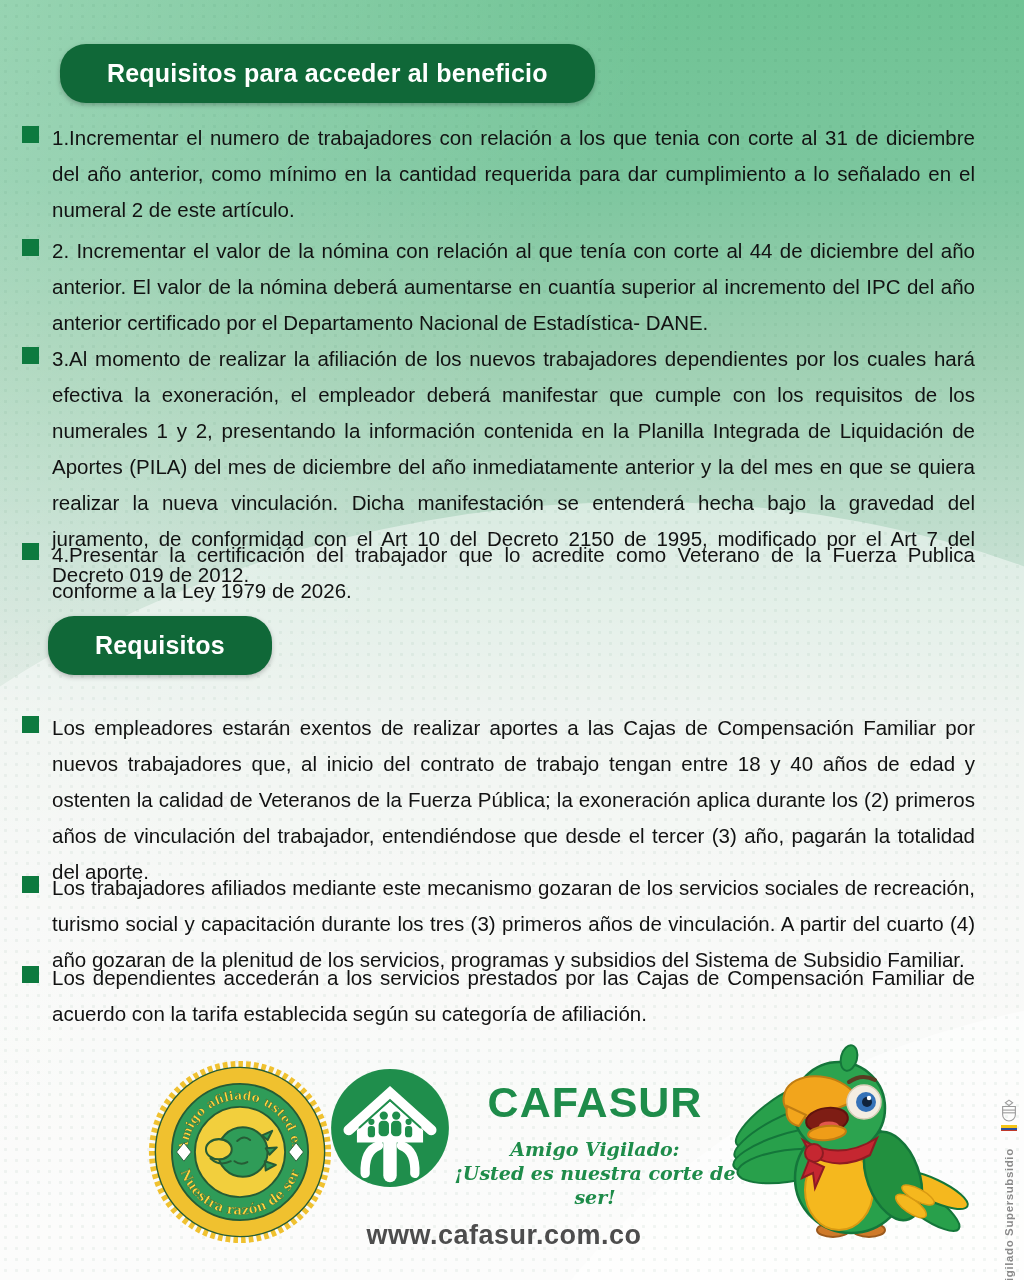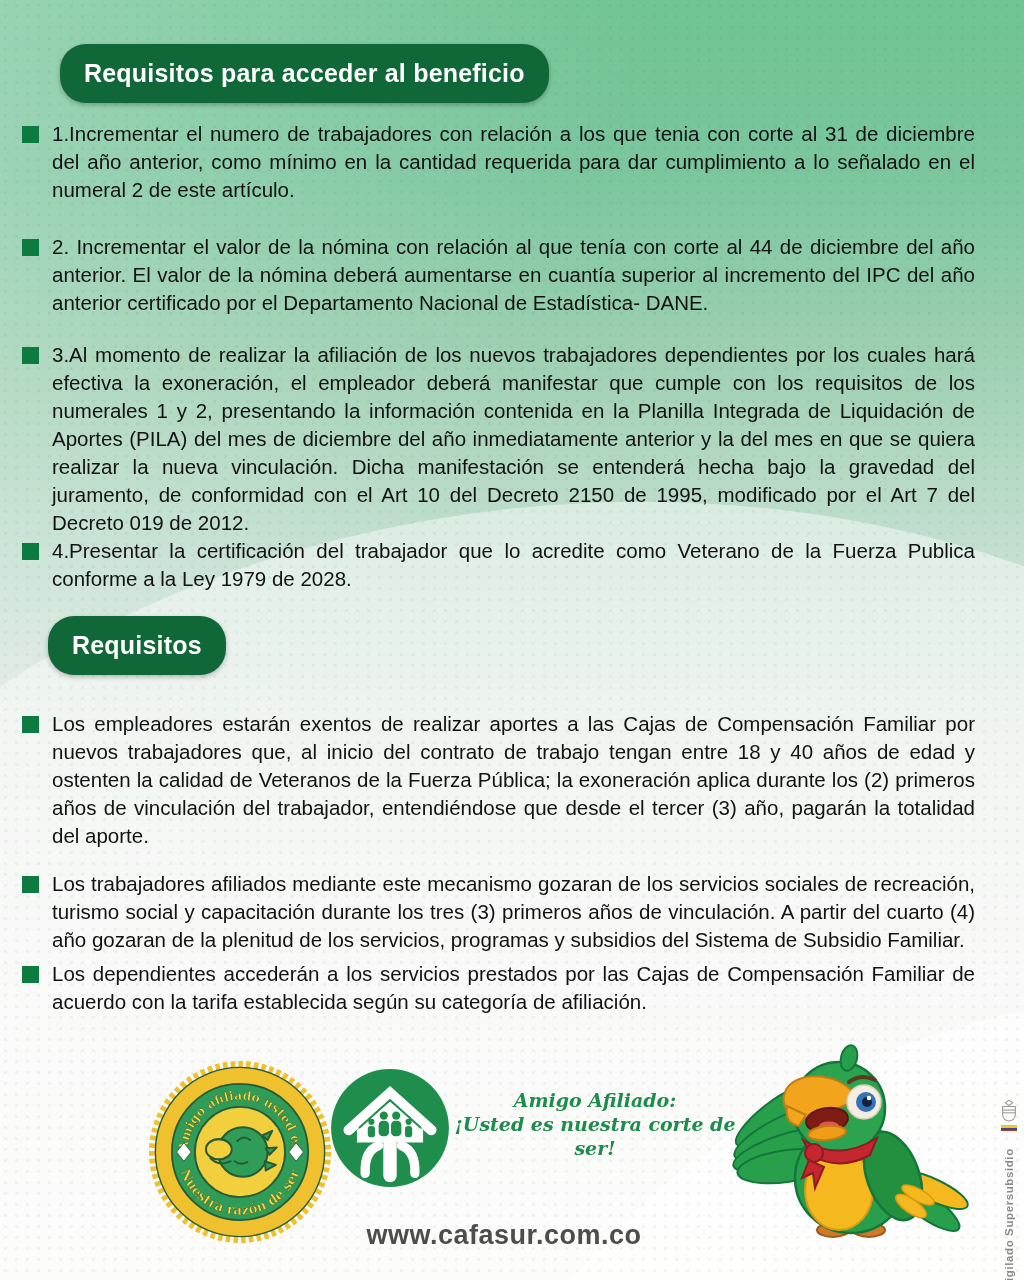--- a/index.html
+++ b/index.html
@@ -12,28 +12,28 @@
     background-image:radial-gradient(rgba(20,90,55,0.055) 1.4px,transparent 1.5px);
     background-size:11px 11px;}
   .sheen{position:absolute;inset:0;
     background:linear-gradient(115deg,rgba(255,255,255,0.28) 0%,rgba(255,255,255,0) 42%);}
   .band{position:absolute;top:505px;left:-320px;width:1800px;height:1300px;border-radius:50%;
     background:rgba(255,255,255,0.45);transform:rotate(-6deg);}
   .band2{position:absolute;top:1005px;left:420px;width:1400px;height:1200px;border-radius:50%;
     background:rgba(255,255,255,0.5);transform:rotate(-18deg);}
 
   .pill{position:absolute;background:#106838;color:#fff;font-weight:bold;
-    border-radius:26px;padding:15px 24px;font-size:25px;letter-spacing:0.2px;
+    border-radius:26px;padding:15px 47px;font-size:25px;letter-spacing:0.2px;
     box-shadow:0 2px 5px rgba(0,0,0,0.25);white-space:nowrap;}
   .pill-1{left:60px;top:44px;}
   .pill-2{left:48px;top:616px;}
 
   .item{position:absolute;left:22px;width:953px;}
   .bullet{position:absolute;left:0;top:6px;width:17px;height:17px;background:#0d7a3f;}
-  .item-text{margin:0 0 0 30px;width:923px;font-size:20.5px;line-height:28px;color:#121212;
+  .item-text{margin:0 0 0 30px;width:923px;font-size:20.5px;line-height:36px;color:#121212;
     text-align:justify;}
 
   .i1{top:120px;} .i2{top:233px;} .i3{top:341px;} .i4{top:537px;}
   .i5{top:710px;} .i6{top:870px;} .i7{top:960px;}
 
   .seal-wrap{position:absolute;left:148px;top:1060px;width:184px;height:184px;}
   .houselogo{position:absolute;left:328px;top:1066px;width:124px;height:124px;}
   .brand{position:absolute;left:450px;top:1078px;width:290px;text-align:center;}
   .brand-name{font-size:43px;font-weight:bold;color:#1e8c4a;letter-spacing:1px;}
   .tagline{margin-top:10px;font-family:"DejaVu Serif",serif;font-style:italic;font-weight:bold;
@@ -67,21 +67,21 @@
 <div class="item i2">
   <span class="bullet"></span>
   <p class="item-text">2. Incrementar el valor de la nómina con relación al que tenía con corte al 44 de diciembre del año anterior. El valor de la nómina deberá aumentarse en cuantía superior al incremento del IPC del año anterior certificado por el Departamento Nacional de Estadística- DANE.</p>
 </div>
 <div class="item i3">
   <span class="bullet"></span>
   <p class="item-text">3.Al momento de realizar la afiliación de los nuevos trabajadores dependientes por los cuales hará efectiva la exoneración, el empleador deberá manifestar que cumple con los requisitos de los numerales 1 y 2, presentando la información contenida en la Planilla Integrada de Liquidación de Aportes (PILA) del mes de diciembre del año inmediatamente anterior y la del mes en que se quiera realizar la nueva vinculación. Dicha manifestación se entenderá hecha bajo la gravedad del juramento, de conformidad con el Art 10 del Decreto 2150 de 1995, modificado por el Art 7 del Decreto 019 de 2012.</p>
 </div>
 <div class="item i4">
   <span class="bullet"></span>
-  <p class="item-text">4.Presentar la certificación del trabajador que lo acredite como Veterano de la Fuerza Publica conforme a la Ley 1979 de 2028.</p>
+  <p class="item-text">4.Presentar la certificación del trabajador que lo acredite como Veterano de la Fuerza Publica conforme a la Ley 1979 de 2026.</p>
 </div>
 
 <div class="item i5">
   <span class="bullet"></span>
   <p class="item-text">Los empleadores estarán exentos de realizar aportes a las Cajas de Compensación Familiar por nuevos trabajadores que, al inicio del contrato de trabajo tengan entre 18 y 40 años de edad y ostenten la calidad de Veteranos de la Fuerza Pública; la exoneración aplica durante los (2) primeros años de vinculación del trabajador, entendiéndose que desde el tercer (3) año, pagarán la totalidad del aporte.</p>
 </div>
 <div class="item i6">
   <span class="bullet"></span>
   <p class="item-text">Los trabajadores afiliados mediante este mecanismo gozaran de los servicios sociales de recreación, turismo social y capacitación durante los tres (3) primeros años de vinculación. A partir del cuarto (4) año gozaran de la plenitud de los servicios, programas y subsidios del Sistema de Subsidio Familiar.</p>
 </div>
@@ -139,22 +139,23 @@
     </g>
     <g stroke="#ffffff" fill="none" stroke-linecap="round">
       <path d="M60 74 V 106" stroke-width="13"></path>
       <path d="M36 104 q-1 -22 13 -27" stroke-width="9"></path>
       <path d="M84 104 q1 -22 -13 -27" stroke-width="9"></path>
     </g>
   </svg>
 </div>
 
 <div class="brand">
+  <div class="brand-name">CAFASUR</div>
   <div class="tagline">
-    <div>Amigo Afiliado:</div>
+    <div>Amigo Vigilado:</div>
     <div>¡Usted es nuestra corte de ser!</div>
   </div>
 </div>
 
 <div class="parrot">
   <svg width="252" height="205" viewBox="0 0 250 205">
     <g fill="#28a04b" stroke="#14763a" stroke-width="2">
       <ellipse cx="52" cy="78" rx="46" ry="13" transform="rotate(-38 52 78)"></ellipse>
       <ellipse cx="58" cy="95" rx="50" ry="14" transform="rotate(-28 58 95)"></ellipse>
       <ellipse cx="62" cy="112" rx="52" ry="15" transform="rotate(-18 62 112)"></ellipse>

